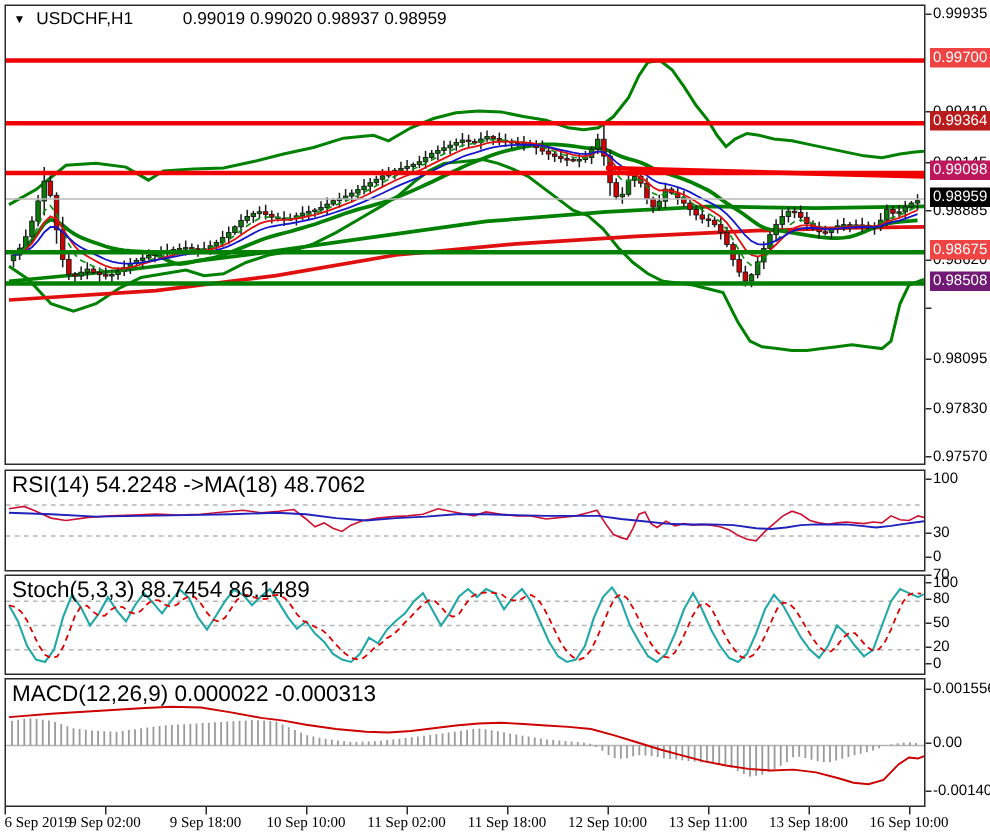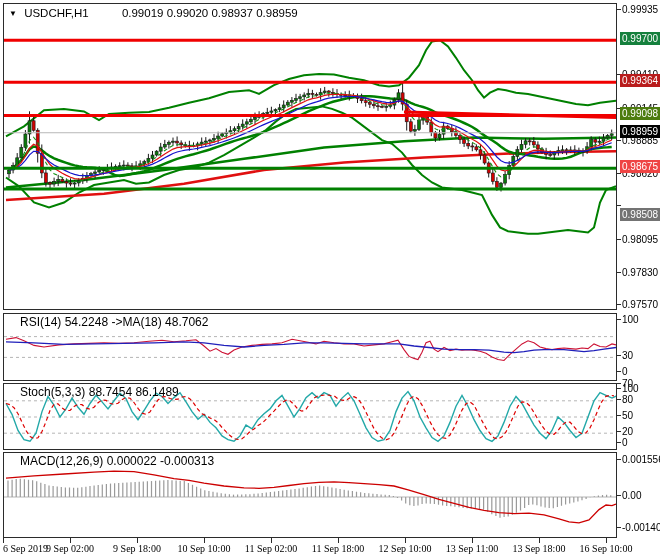--- a/index.html
+++ b/index.html
@@ -6,21 +6,21 @@
   .terminal{position:relative;width:660px;height:560px;background:#ffffff;overflow:hidden;
             font-family:"Liberation Sans", sans-serif;color:#000;}
   .panel{position:absolute;left:3px;width:614px;border:1px solid #2b2b2b;background:#fff;box-sizing:border-box;}
   .panel svg{position:absolute;left:0;top:0;}
   #main-panel{top:3px;height:307px;}
   #rsi-panel{top:313px;height:68px;}
   #stoch-panel{top:383px;height:67px;}
   #macd-panel{top:452px;height:86px;}
   .chart-title{position:absolute;left:5px;top:3px;font-size:11.5px;color:#000;white-space:nowrap;z-index:5;}
   .chart-title .tri{font-size:8px;vertical-align:1px;margin-right:4px;cursor:pointer;}
-  .ind-label{position:absolute;left:16px;top:1px;font-size:12px;color:#000;white-space:nowrap;z-index:5;}
+  .ind-label{position:absolute;left:4px;top:1px;font-size:15px;color:#000;white-space:nowrap;z-index:5;}
   #price-axis{position:absolute;left:617px;top:0;width:43px;height:560px;}
   .ytick{position:absolute;left:5px;font-size:10px;color:#000;white-space:nowrap;line-height:12px;}
   .ytick .dash{position:absolute;left:-5px;top:5px;width:4px;height:1px;background:#2b2b2b;}
   .badge{position:absolute;left:3px;font-size:10px;line-height:13px;color:#fff;padding:0 3px 0 2px;white-space:nowrap;z-index:6;}
   #time-axis{position:absolute;left:0;top:540px;width:660px;height:20px;font-family:Liberation Serif, serif;}
   .xtick-label{position:absolute;top:3px;font-size:10px;color:#000;white-space:nowrap;}
   .xtick-mark{position:absolute;top:-2px;width:1px;height:5px;background:#2b2b2b;}
 </style>
 </head>
 <body>
@@ -530,25 +530,25 @@
   <div id="price-axis">
       <div class="ytick" style="top: 3.98569px;"><span class="dash"></span>0.99935</div>
       <div class="ytick" style="top: 69.4765px;"><span class="dash"></span>0.99410</div>
       <div class="ytick" style="top: 102.534px;"><span class="dash"></span>0.99145</div>
       <div class="ytick" style="top: 134.967px;"><span class="dash"></span>0.98885</div>
       <div class="ytick" style="top: 168.025px;"><span class="dash"></span>0.98620</div>
       <div class="ytick" style="top: 200.458px; padding-left: 48px;"><span class="dash"></span>0.98360</div>
       <div class="ytick" style="top: 233.515px;"><span class="dash"></span>0.98095</div>
       <div class="ytick" style="top: 266.573px;"><span class="dash"></span>0.97830</div>
       <div class="ytick" style="top: 299.006px;"><span class="dash"></span>0.97570</div>
-      <div class="badge" style="top: 32.3006px; background: #15803d;">0.99700</div>
+      <div class="badge" style="top: 32.3006px; background: #ef4444;">0.99700</div>
       <div class="badge" style="top: 74.2147px; background: #b91c1c;">0.99364</div>
-      <div class="badge" style="top: 107.397px; background: #4d7c0f;">0.99098</div>
+      <div class="badge" style="top: 107.397px; background: #be185d;">0.99098</div>
       <div class="badge" style="top: 160.164px; background: #ef4444;">0.98675</div>
-      <div class="badge" style="top: 180.996px; background: #737373; margin-top: 27px;">0.98508</div>
+      <div class="badge" style="top: 180.996px; background: #701a75;">0.98508</div>
       <div class="badge" style="top: 124.736px; background: rgb(0, 0, 0);">0.98959</div>
       <div class="ytick" style="top: 314px;"><span class="dash"></span>100</div>
       <div class="ytick" style="top: 343px; margin-top: 35px;"><span class="dash"></span>70</div>
       <div class="ytick" style="top: 350.4px;"><span class="dash"></span>30</div>
       <div class="ytick" style="top: 366px;"><span class="dash"></span>0</div>
       <div class="ytick" style="top: 383px;"><span class="dash"></span>100</div>
       <div class="ytick" style="top: 393.8px;"><span class="dash"></span>80</div>
       <div class="ytick" style="top: 410px;"><span class="dash"></span>50</div>
       <div class="ytick" style="top: 426.2px;"><span class="dash"></span>20</div>
       <div class="ytick" style="top: 437px;"><span class="dash"></span>0</div>

